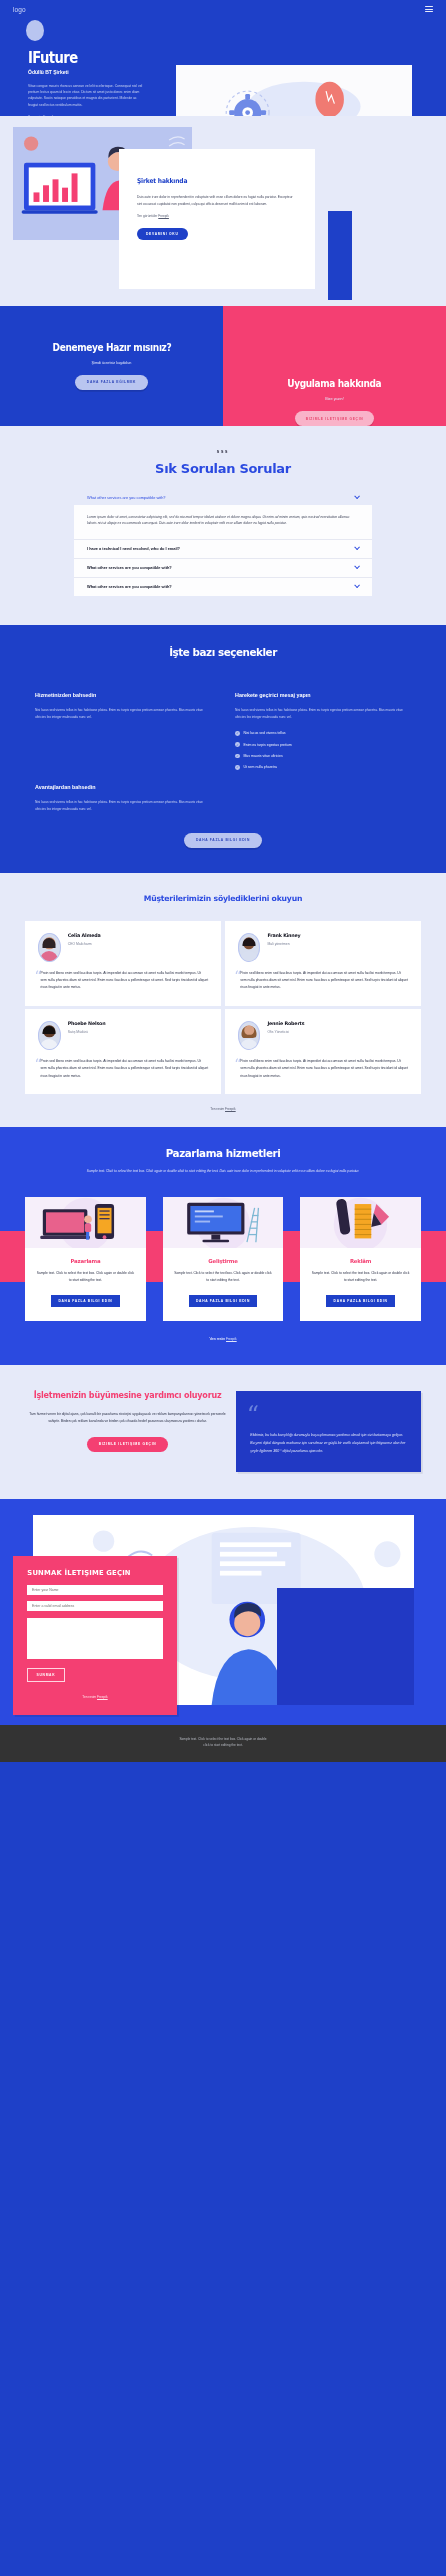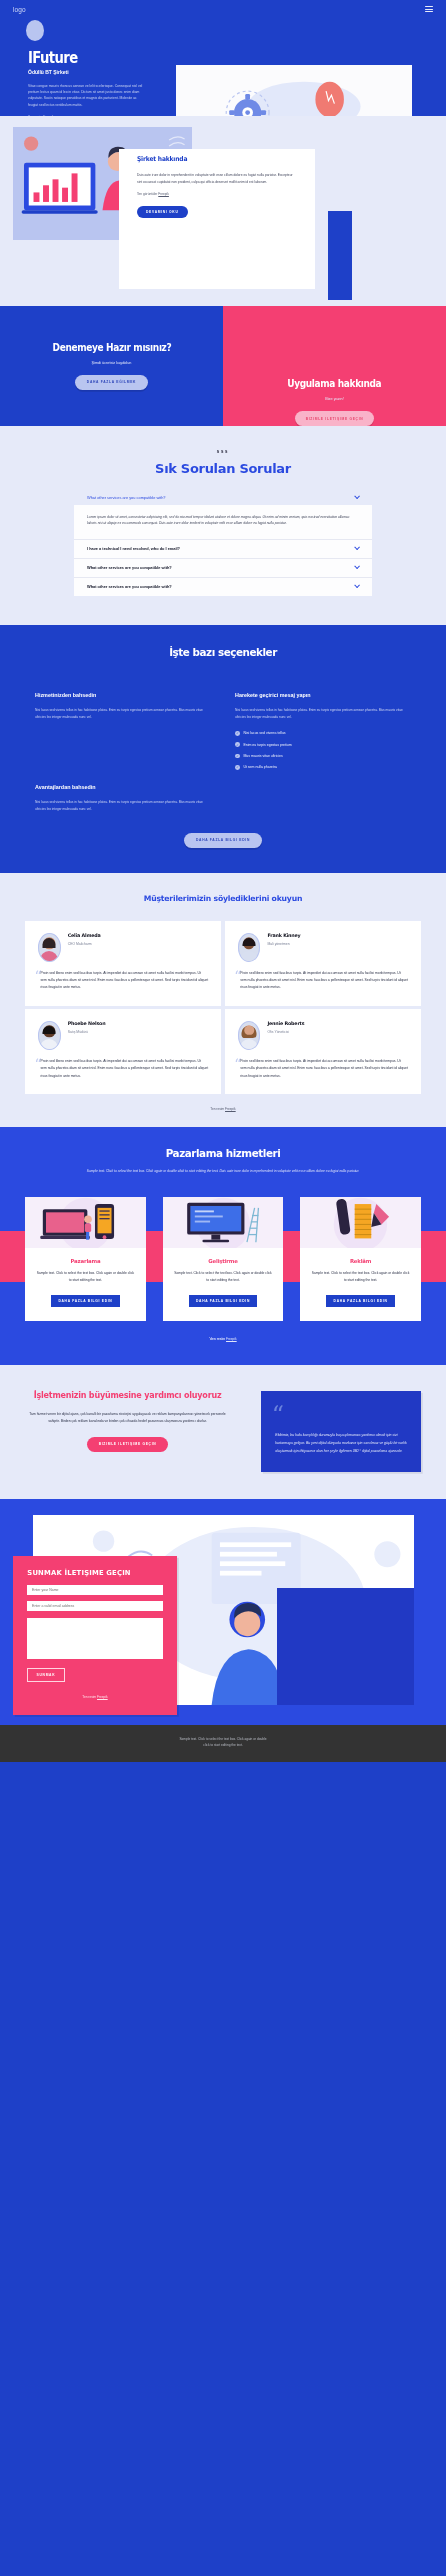--- a/index.html
+++ b/index.html
@@ -101,21 +101,21 @@
   }
 
   
   .about { background:#e6eaf9; padding-bottom: 27px; min-height: 190px; position:relative;}
   .about-imgbox {
     position:absolute; left:13px; top:10.7px; width:179px; height:113px;
     background:#b9c5f0;
   }
   .about-card {
     position:absolute; left:119px; top:33px; width:196px; height:140px;
-    background:#fff; padding:6px 18px 0 18px;
+    background:#fff; padding:28px 18px 0 18px;
   }
   .about-title { font-size:6.5px; color:#1e40c8; letter-spacing:-0.2px;}
   .about-body { font-size:3.3px; color:#41465c; line-height:2; margin-top:9px;}
   .about-credit { font-size:3.2px; color:#555b70; margin-top:7.1px;}
   .about-btn-wrap { margin-top:7.7px;}
   .about-bluebar {
     position:absolute; left:328px; top:95px; width:24px; height:89px; background:#1e40c8;
   }
 
   
@@ -181,21 +181,21 @@
   .mk-grid { display:grid; grid-template-columns:repeat(3,1fr); gap:16.7px; padding:0 25px; margin-top:22.6px; position:relative;}
   .mk-card { background:#fff; padding:0 0 14.3px 0; text-align:center;}
   .mk-img { height:51px; background:#f6effa; position:relative; overflow:hidden;}
   .mk-h { font-size:5.4px; color:#f43f72; font-family:"DejaVu Sans", sans-serif; font-weight:700; margin-top:9.5px; letter-spacing:-0.2px;}
   .mk-p { font-size:3.3px; color:#2b3046; line-height:2.0; padding:0 10.7px; margin-top:6.5px;}
   .mk-btn-wrap { margin-top:9.5px;}
   .mk-credit { text-align:center; font-size:3.2px; color:#dfe4fa; margin-top:15.5px; position:relative;}
 
   
   .gr { background:#e6eaf9; padding:26px 0 27px 0;}
-  .gr-grid { display:flex; gap:31px; padding:0 25px; align-items:flex-start;}
+  .gr-grid { display:flex; gap:6px; padding:0 25px; align-items:flex-start;}
   .gr-left { width:205px; text-align:center;}
   .gr-title { font-size:8px; color:#f43f72; line-height:1.3; font-family:"DejaVu Sans", sans-serif; font-weight:700; letter-spacing:-0.2px;}
   .gr-p { font-size:3.4px; color:#2b3046; line-height:2.15; margin-top:10px;}
   .gr-btn-wrap { margin-top:10.7px;}
   .gr-right { flex:1; background:#2139c4; padding:15.5px 14.3px 16.7px 14.3px; position:relative; box-shadow:1.8px 1.8px 0 rgba(0,0,0,0.08);}
   .gr-q { position:absolute; left:10.7px; top:12px; font-size:24px; color:#6b83dd; font-family:"DejaVu Serif", serif; line-height:1;}
   .gr-quote { font-size:3.5px; font-style:italic; color:#e7ebfb; line-height:2.3; margin-top:25px;}
 
   
   .ct { background:#2b4ae0; padding:24px 0 0 0; position:relative; min-height:226px;}

